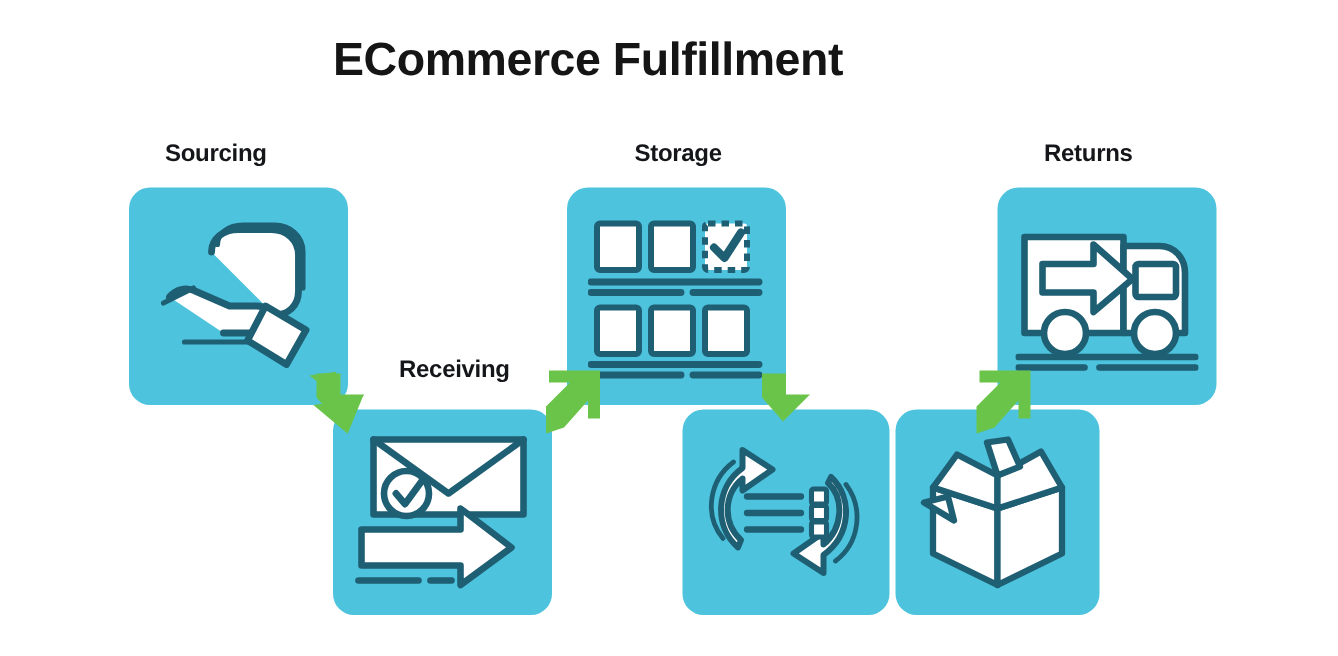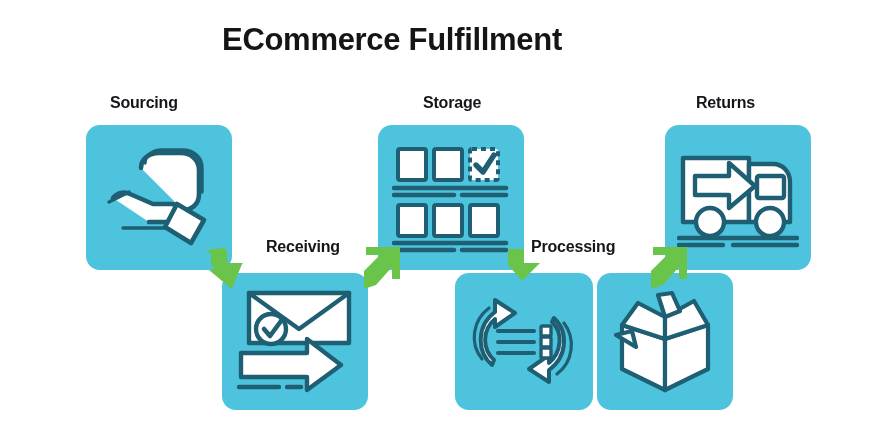--- a/index.html
+++ b/index.html
@@ -49,21 +49,20 @@
 <body>
 
 <div id="canvas">
 
   <div class="title">ECommerce Fulfillment</div>
 
   <div class="step-label" style="left:110px;top:94px;">Sourcing</div>
   <div class="step-label" style="left:423px;top:94px;">Storage</div>
   <div class="step-label" style="left:696px;top:94px;">Returns</div>
   <div class="step-label" style="left:240px;top:238px;margin-left:26px;">Receiving</div>
-  <div class="step-label" style="left:531px;top:238px;">Processing</div>
 
   <div class="card" style="left:86px;top:125px;width:146px;height:145px;">
     <span>
       <svg width="112" height="104" viewBox="0 0 112 104">
         <g fill="none" stroke="#1F5F73" stroke-width="4.6" stroke-linecap="round" stroke-linejoin="round">
           <path d="M38 22 C38 13 46 7 56 7 L78 7 C88 7 96 14 96 24 L96 48 C96 58 89 64 80 64" fill="#FFFFFF"></path>
           <path d="M42 17 C42 10 49 4 59 4 L80 4 C90 4 99 11 99 22 L99 46" fill="none" stroke-width="3.4"></path>
           <path d="M10 52 C14 47 21 45 27 48 L50 58 L68 58 C74 58 78 62 78 67 C78 72 74 76 68 76 L46 76" fill="#FFFFFF"></path>
           <path d="M6 56 L26 46" stroke-width="3.4" fill="none"></path>
           <path d="M20 82 L72 82" stroke-width="3.4" fill="none"></path>

